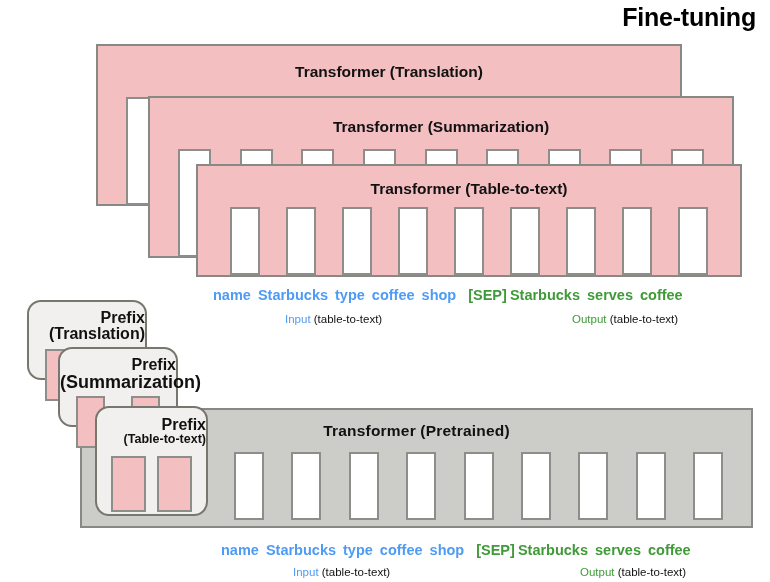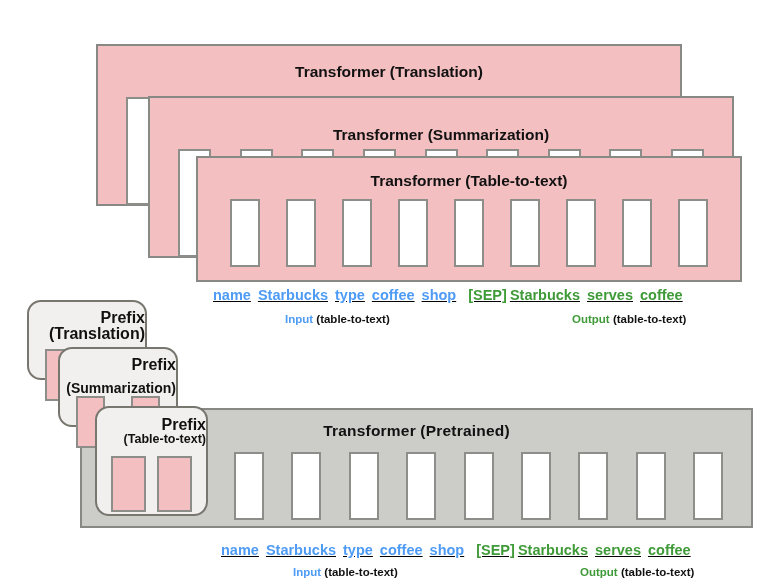--- a/index.html
+++ b/index.html
@@ -34,24 +34,24 @@
   .cells{position:absolute;left:0;right:0;display:flex;
          justify-content:space-between;}
   .cell{
     box-sizing:border-box;background:#ffffff;
     border:2px solid #8d8d8a;
   }
 
   
   #ft-back  {left:96px; top:44px;  width:586px; height:162px;}
   #ft-mid   {left:148px;top:96px;  width:586px; height:162px;}
-  #ft-front {left:196px;top:156px; width:546px; height:126px;text-decoration:underline;}
+  #ft-front {left:196px;top:164px; width:546px; height:113px;text-decoration:underline;}
 
   #ft-back .tlabel  {top:17px;font-size:15.5px;}
-  #ft-mid  .tlabel  {top:28px;font-size:15.5px;}
+  #ft-mid  .tlabel  {top:20px;font-size:15.5px;}
   #ft-front .tlabel {top:14px;font-size:15.5px;}
 
   #ft-back  .cells{top:51px; height:108px; left:28px; right:28px;}
   #ft-mid   .cells{top:51px; height:108px; left:28px; right:28px;}
   #ft-front .cells{top:41px; height:68px;  left:32px; right:32px;}
 
   #ft-back .cell, #ft-mid .cell{width:33px;}
   #ft-front .cell{width:30px;}
 
   
@@ -74,59 +74,60 @@
   .prefix .pbars{position:absolute;display:flex;justify-content:space-between;}
   .pbar{box-sizing:border-box;background:#f3bfc1;border:2px solid #8d8d8a;}
 
   #pfx-back  {left:27px;top:300px;width:120px;height:80px;}
   #pfx-mid   {left:58px;top:347px;width:120px;height:80px;}
   #pfx-front {left:95px;top:406px;width:113px;height:110px;}
 
   #pfx-back .plabel {top:8px;font-size:16px;}
   #pfx-back .plabel .ptask{font-size:16px;}
   #pfx-mid  .plabel {top:8px;font-size:16px;}
-  #pfx-mid  .plabel .ptask{font-size:14px;margin-top:8px;}
+  #pfx-mid  .plabel .ptask{font-size:18px;}
   #pfx-front .plabel{top:9px;font-size:16px;}
   #pfx-front .plabel .ptask{font-size:12.5px;}
 
   #pfx-back .pbars {left:16px;right:16px;top:47px;height:52px;}
   #pfx-mid  .pbars {left:16px;right:16px;top:47px;height:52px;}
   #pfx-front .pbars{left:14px;right:14px;top:48px;height:56px;}
 
   #pfx-back .pbar {width:29px;}
   #pfx-mid  .pbar {width:29px;}
   #pfx-front .pbar{width:35px;}
 
   
   .tokenrow{
     position:absolute;display:flex;align-items:center;
-    font-weight:bold;font-size:14.5px;white-space:nowrap;text-decoration:underline;
+    font-weight:bold;font-size:14.5px;white-space:nowrap;
   }
   .tokenrow .tok{display:inline-block;}
   .tok.in {color:#4e9bf5;}
   .tok.out{color:#3f9a38;}
 
-  .caprow{position:absolute;font-size:11.5px;font-weight:bold;white-space:nowrap;}
+  .caprow{position:absolute;font-size:11.5px;font-weight:normal;white-space:nowrap;}
   .caprow .cap-in{color:#4e9bf5;}
   .caprow .cap-out{color:#3f9a38;}
   .caprow .cap-paren{color:#111111;}
 
   #tokens-top   {left:213px;top:287px;}
   #caps-top-in  {left:285px;top:313px;}
   #caps-top-out {left:572px;top:313px;}
 
   #tokens-bot   {left:221px;top:542px;}
   #caps-bot-in  {left:293px;top:566px;}
   #caps-bot-out {left:580px;top:566px;}
 </style>
 </head>
 <body>
 
 <div class="stage">
 
+  <div class="section-title" id="title-fine">Fine-tuning</div>
 
   <div class="tblock pink" id="ft-back">
     <div class="tlabel">Transformer (Translation)</div>
     <div class="cells">
       <div class="cell"></div>
       <div class="cell"></div>
       <div class="cell"></div>
       <div class="cell"></div>
       <div class="cell"></div>
       <div class="cell"></div>

